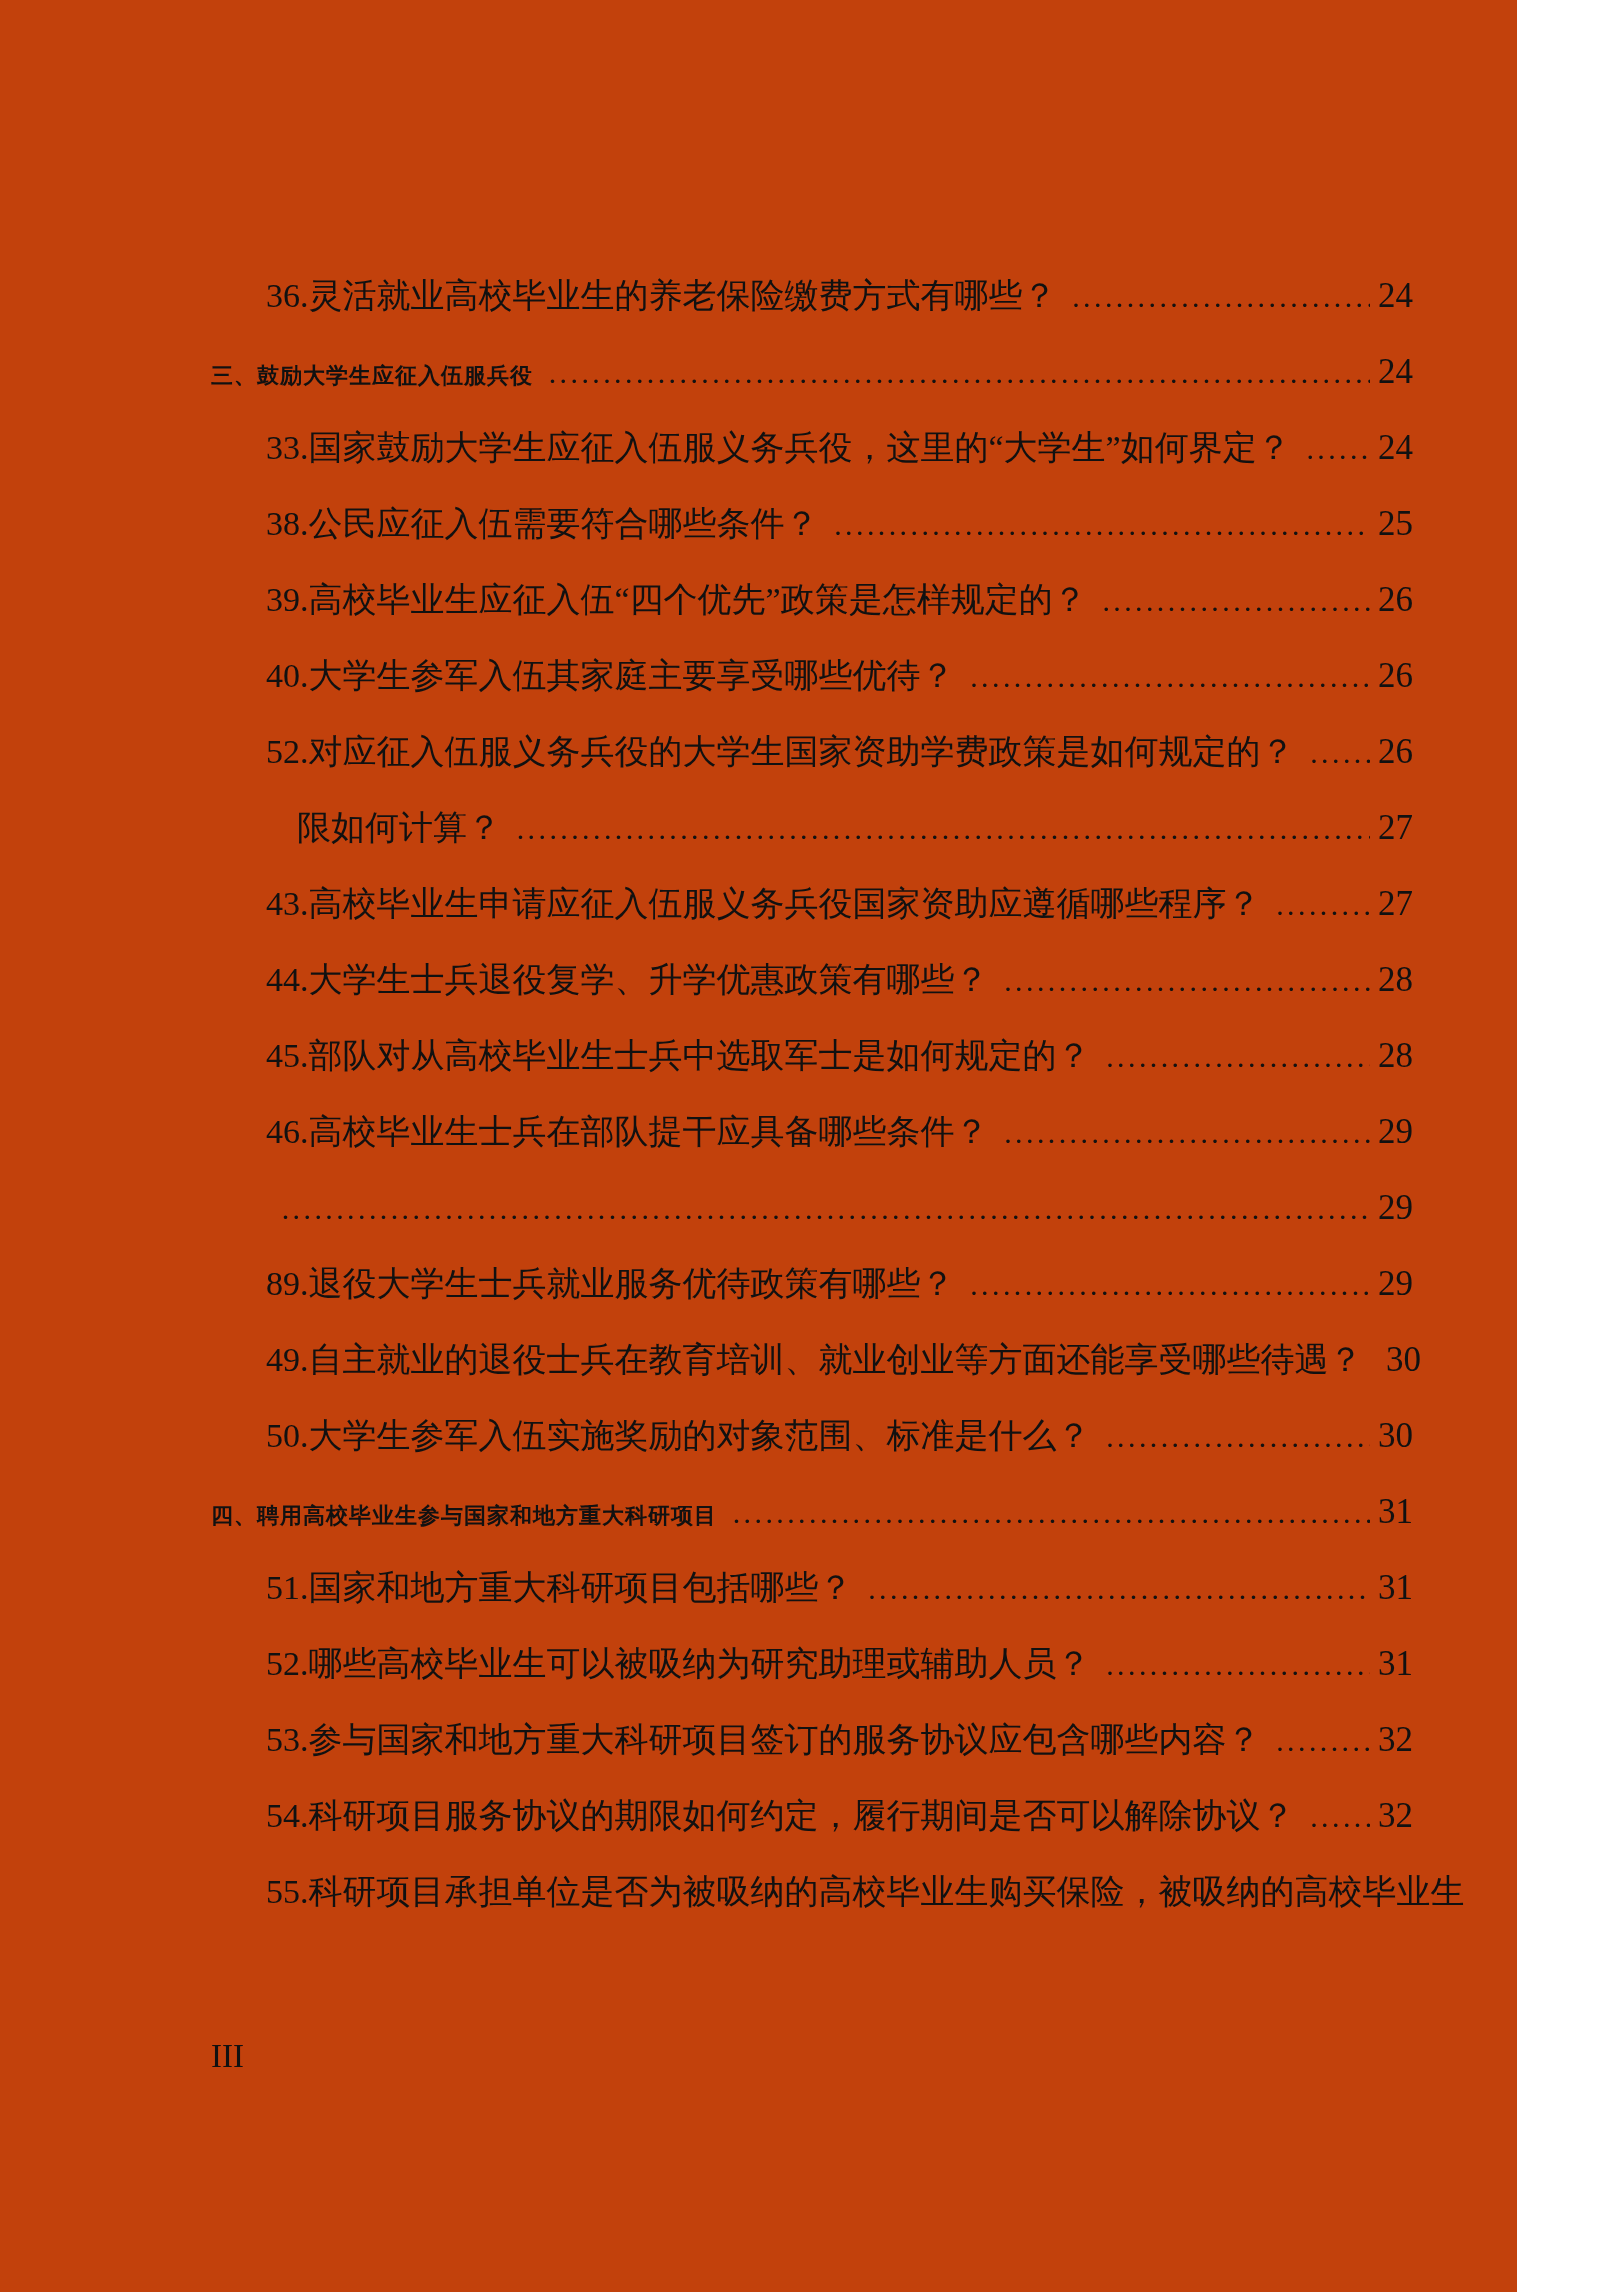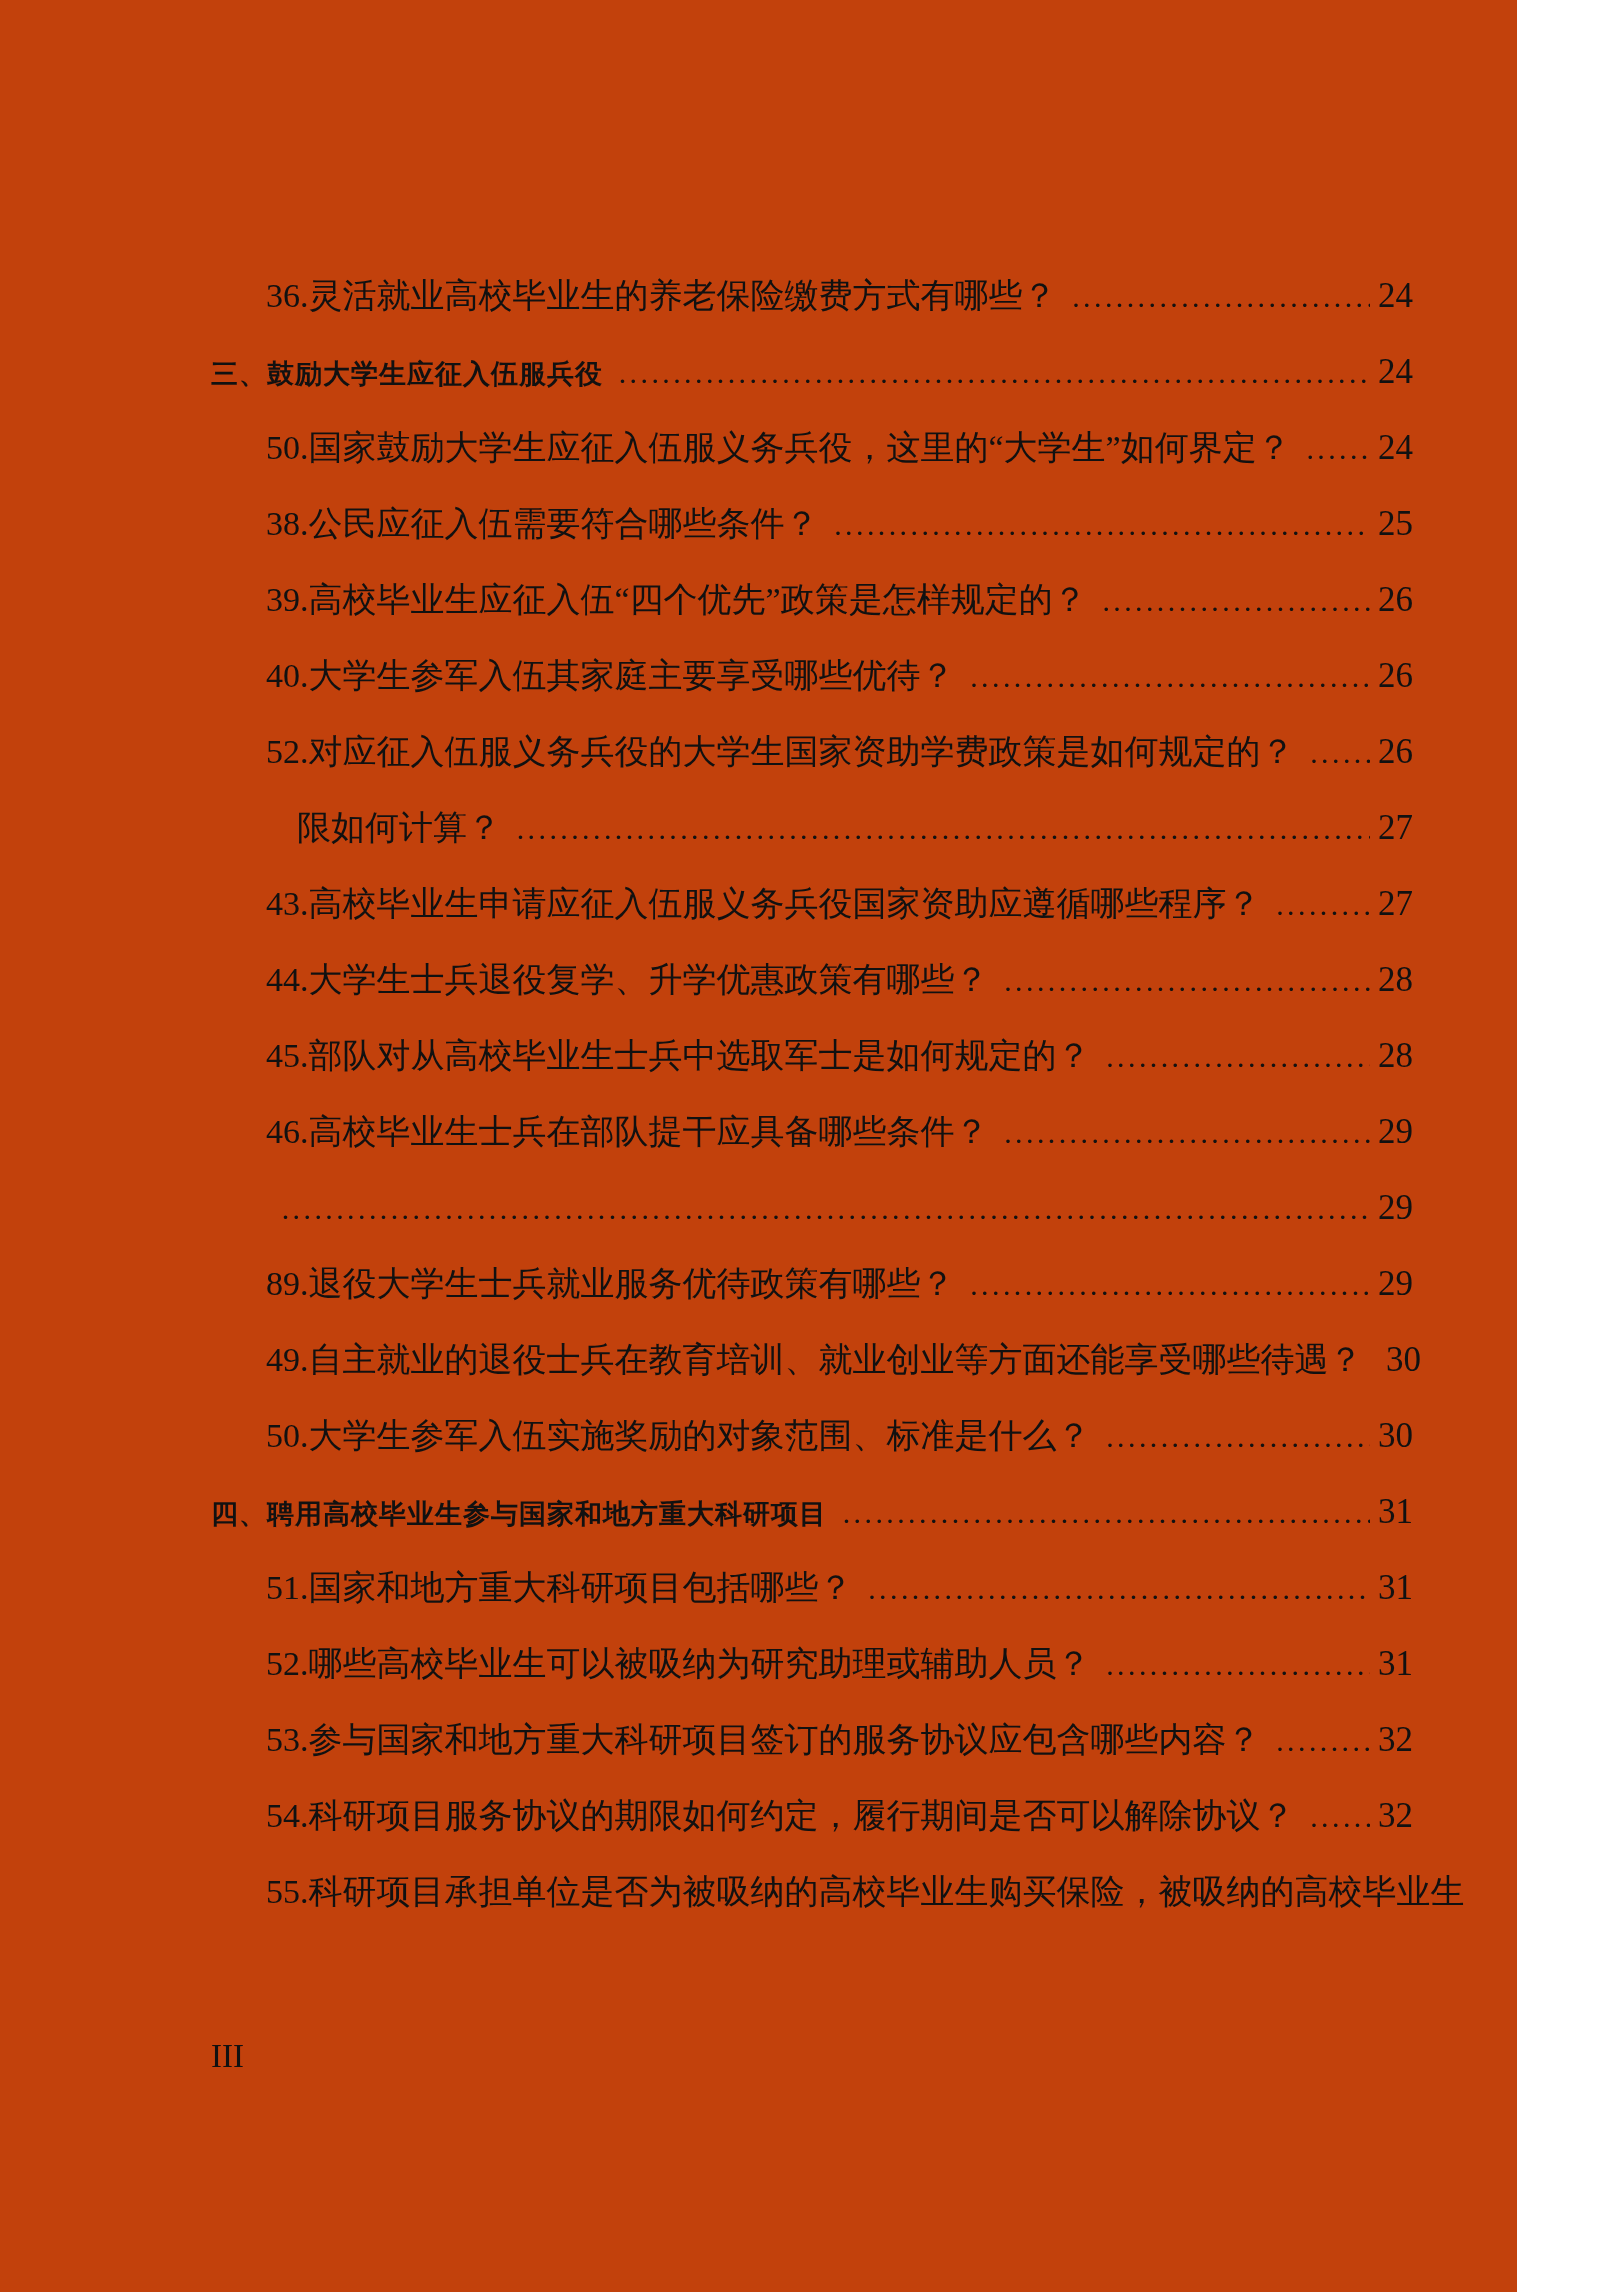--- a/index.html
+++ b/index.html
@@ -36,21 +36,21 @@
   }
   .row.item {
     padding-left: 55px;
   }
   .row.cont {
     padding-left: 86px;
   }
   .row.section .text {
     font-family: Liberation Serif, serif;
     font-weight: 700;
-    font-size: 27px;
+    font-size: 22px;
     letter-spacing: 1px;
   }
   .leader {
     flex: 1 1 auto;
     min-width: 0;
     overflow: hidden;
     white-space: nowrap;
     font-family: "Liberation Serif", "DejaVu Serif", serif;
     font-size: 30px;
     letter-spacing: 3.4px;
@@ -84,21 +84,21 @@
         <span class="text">36.灵活就业高校毕业生的养老保险缴费方式有哪些？</span>
         <span class="leader">............................................................................................................................................................................................................................</span>
         <span class="pagenum">24</span>
       </div>
       <div class="row section">
         <span class="text">三、鼓励大学生应征入伍服兵役</span>
         <span class="leader">............................................................................................................................................................................................................................</span>
         <span class="pagenum">24</span>
       </div>
       <div class="row item">
-        <span class="text">50.国家鼓励大学生应征入伍服义务兵役，这里的“大学生”如何界定？</span>
+        <span class="text">33.国家鼓励大学生应征入伍服义务兵役，这里的“大学生”如何界定？</span>
         <span class="leader">............................................................................................................................................................................................................................</span>
         <span class="pagenum">24</span>
       </div>
       <div class="row item">
         <span class="text">38.公民应征入伍需要符合哪些条件？</span>
         <span class="leader">............................................................................................................................................................................................................................</span>
         <span class="pagenum">25</span>
       </div>
       <div class="row item">
         <span class="text">39.高校毕业生应征入伍“四个优先”政策是怎样规定的？</span>

